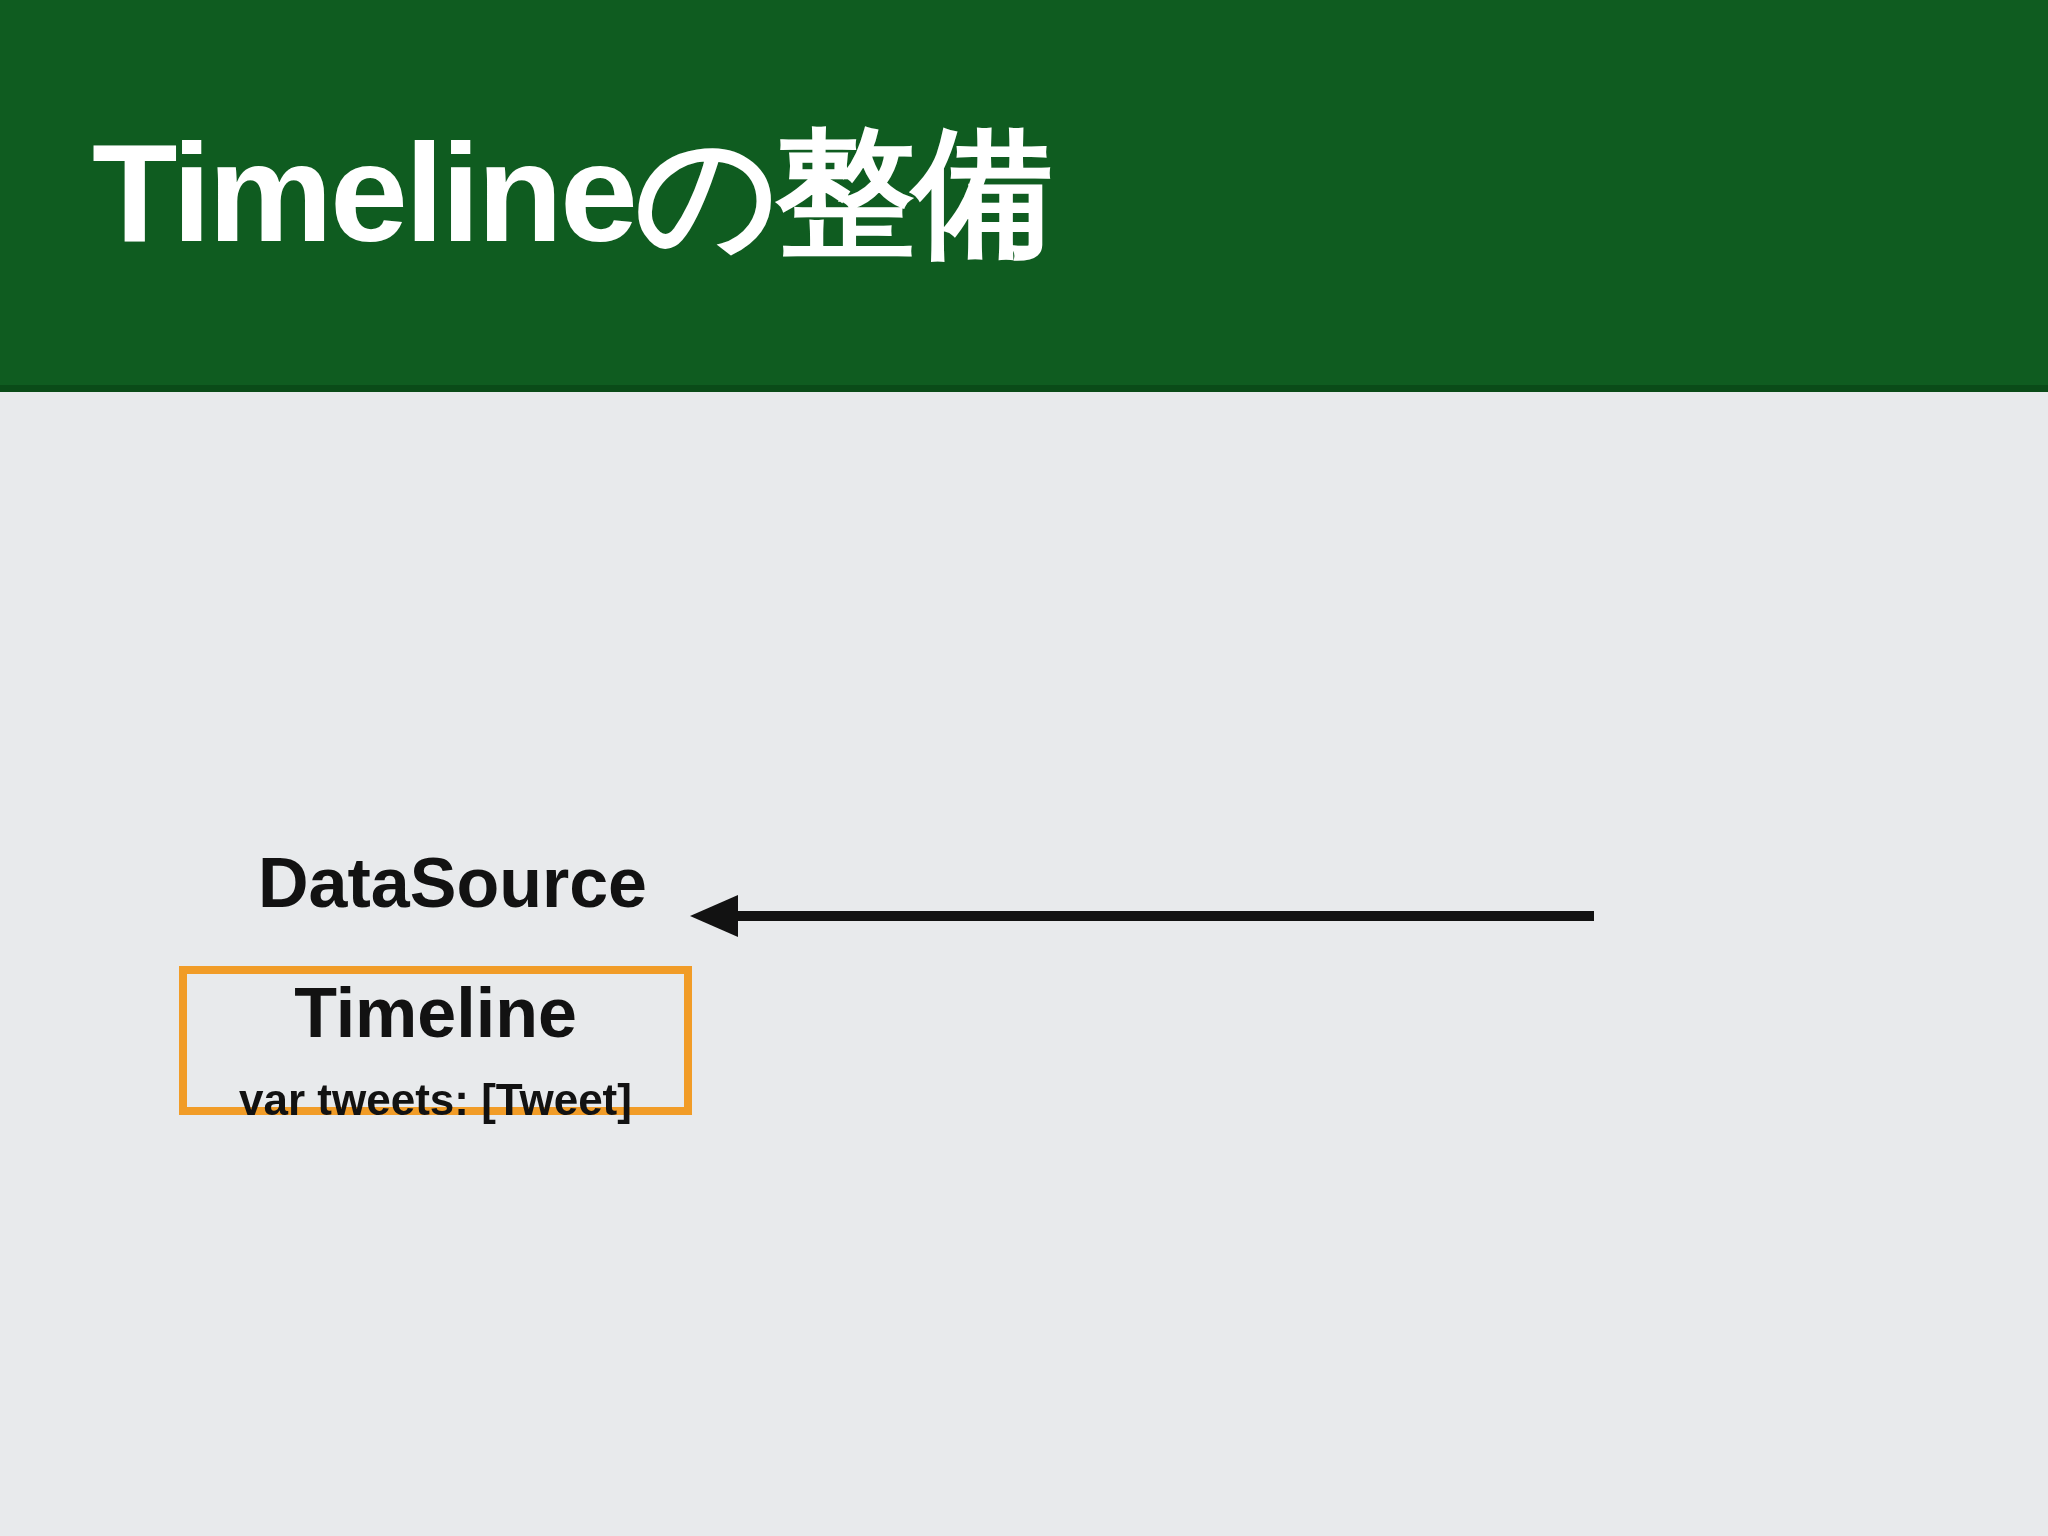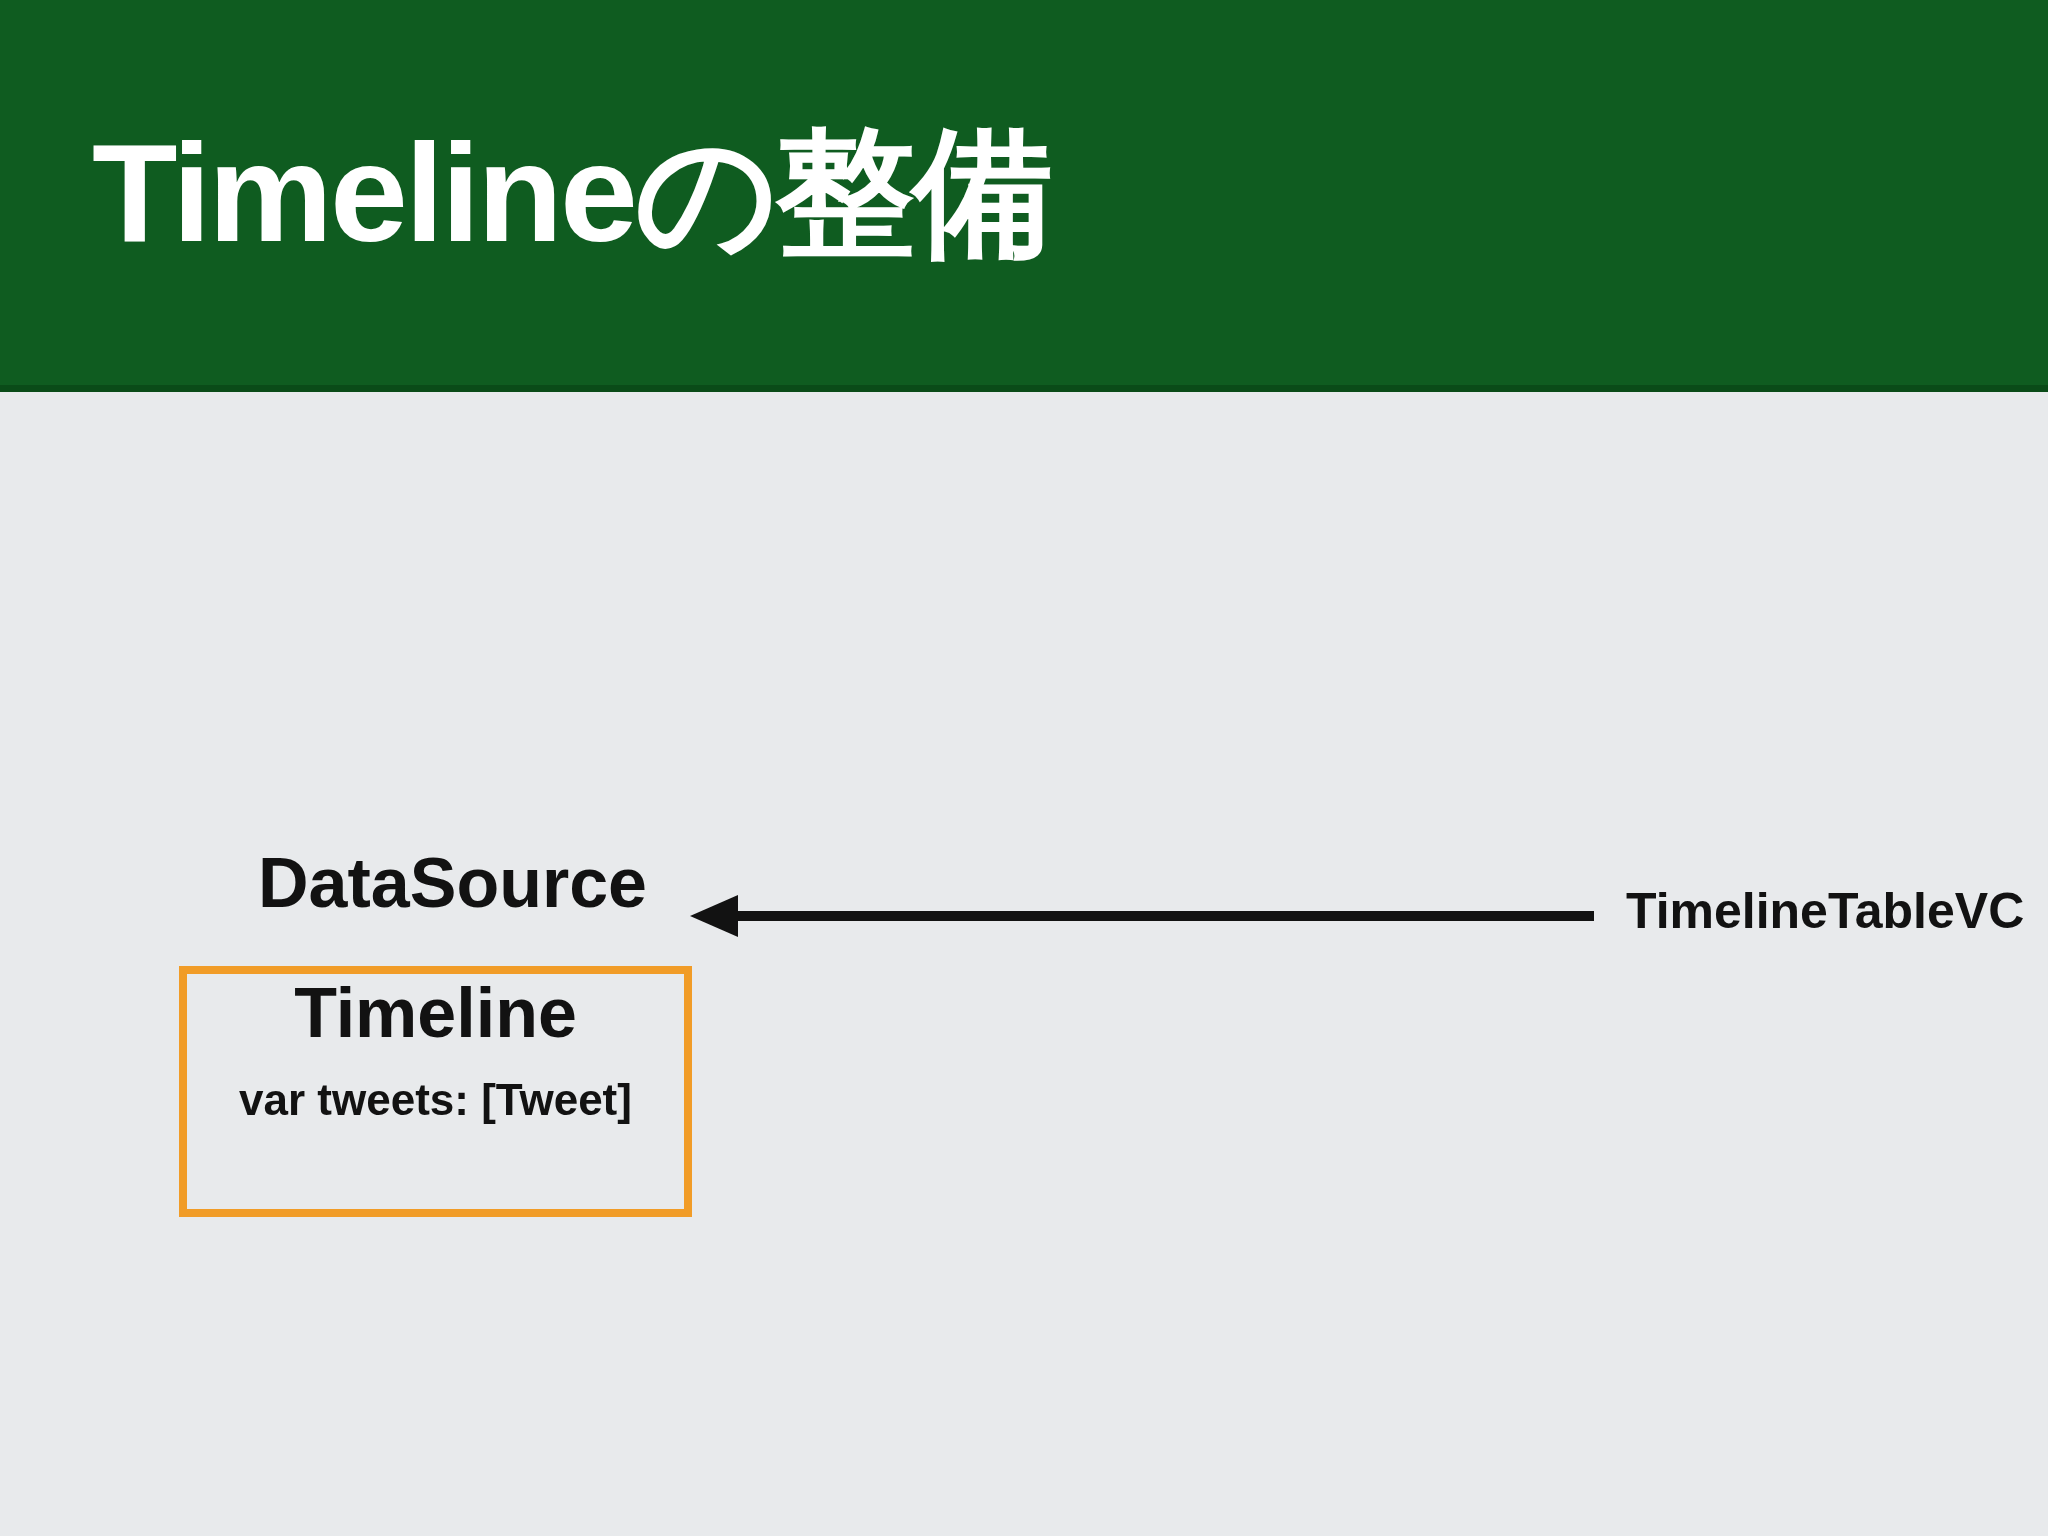--- a/index.html
+++ b/index.html
@@ -69,21 +69,21 @@
     font-size: 50px;
     font-weight: 600;
     line-height: 1;
     white-space: nowrap;
   }
   .tl-box {
     position: absolute;
     left: 179px;
     top: 598px; 
     width: 513px;
-    height: 251px;
+    height: 149px;
     box-sizing: border-box;
     border: 8px solid var(--box_border, #f19c27);
     background: transparent;
     display: flex;
     flex-direction: column;
     align-items: center;
     text-align: center;
   }
   .tl-title {
     margin-top: 4px;
@@ -111,21 +111,20 @@
 
   <main class="canvas">
 
     <div class="ds-label">DataSource</div>
 
     <svg class="arrow-svg" viewBox="0 0 920 60" xmlns="http://www.w3.org/2000/svg" aria-hidden="true">
       <line x1="46" y1="30" x2="914" y2="30" stroke-width="10"></line>
       <polygon points="10,30 58,9 58,51"></polygon>
     </svg>
 
-    <div class="vc-label">TimelineTableVC</div>
 
     <div class="tl-box">
       <div class="tl-title">Timeline</div>
       <div class="tl-prop">var tweets: [Tweet]</div>
     </div>
 
   </main>
 </div>
 
 </body></html>

